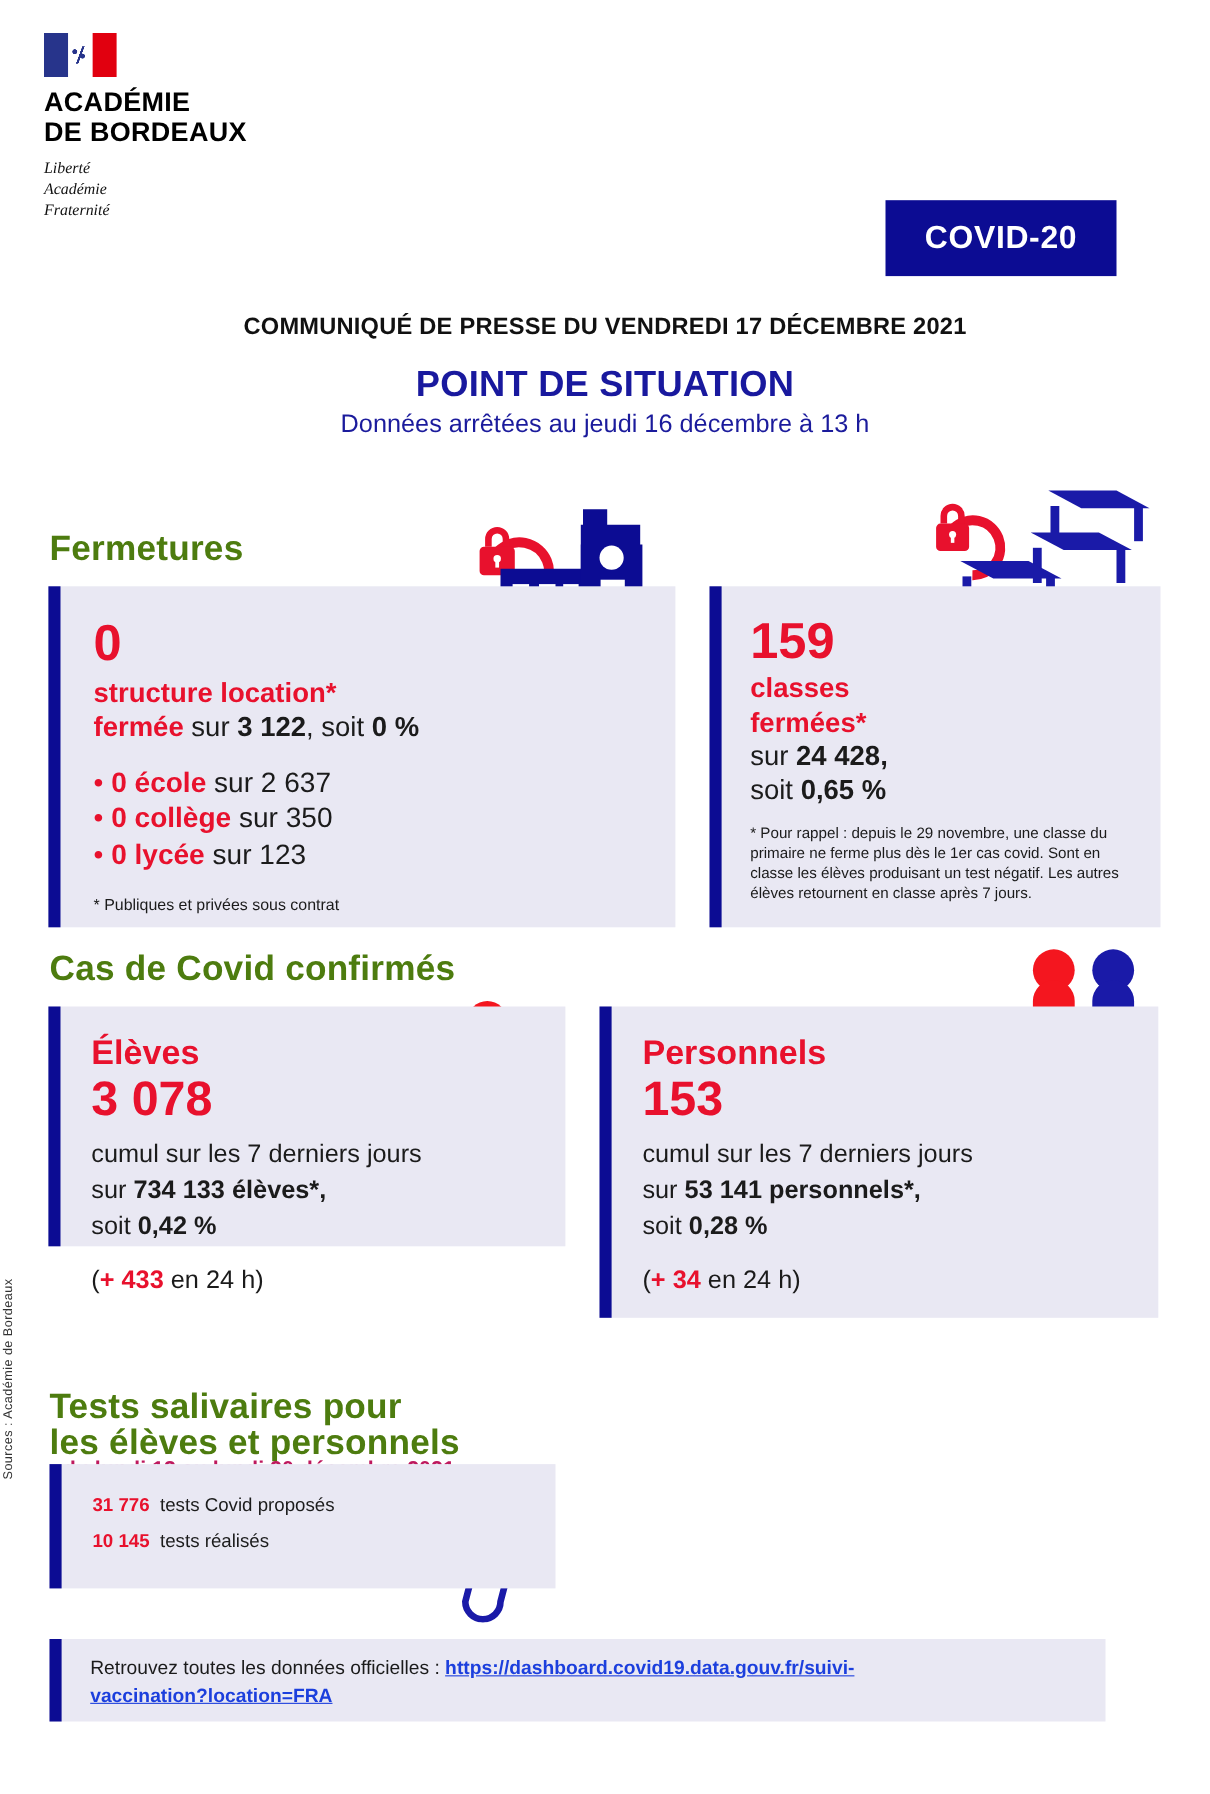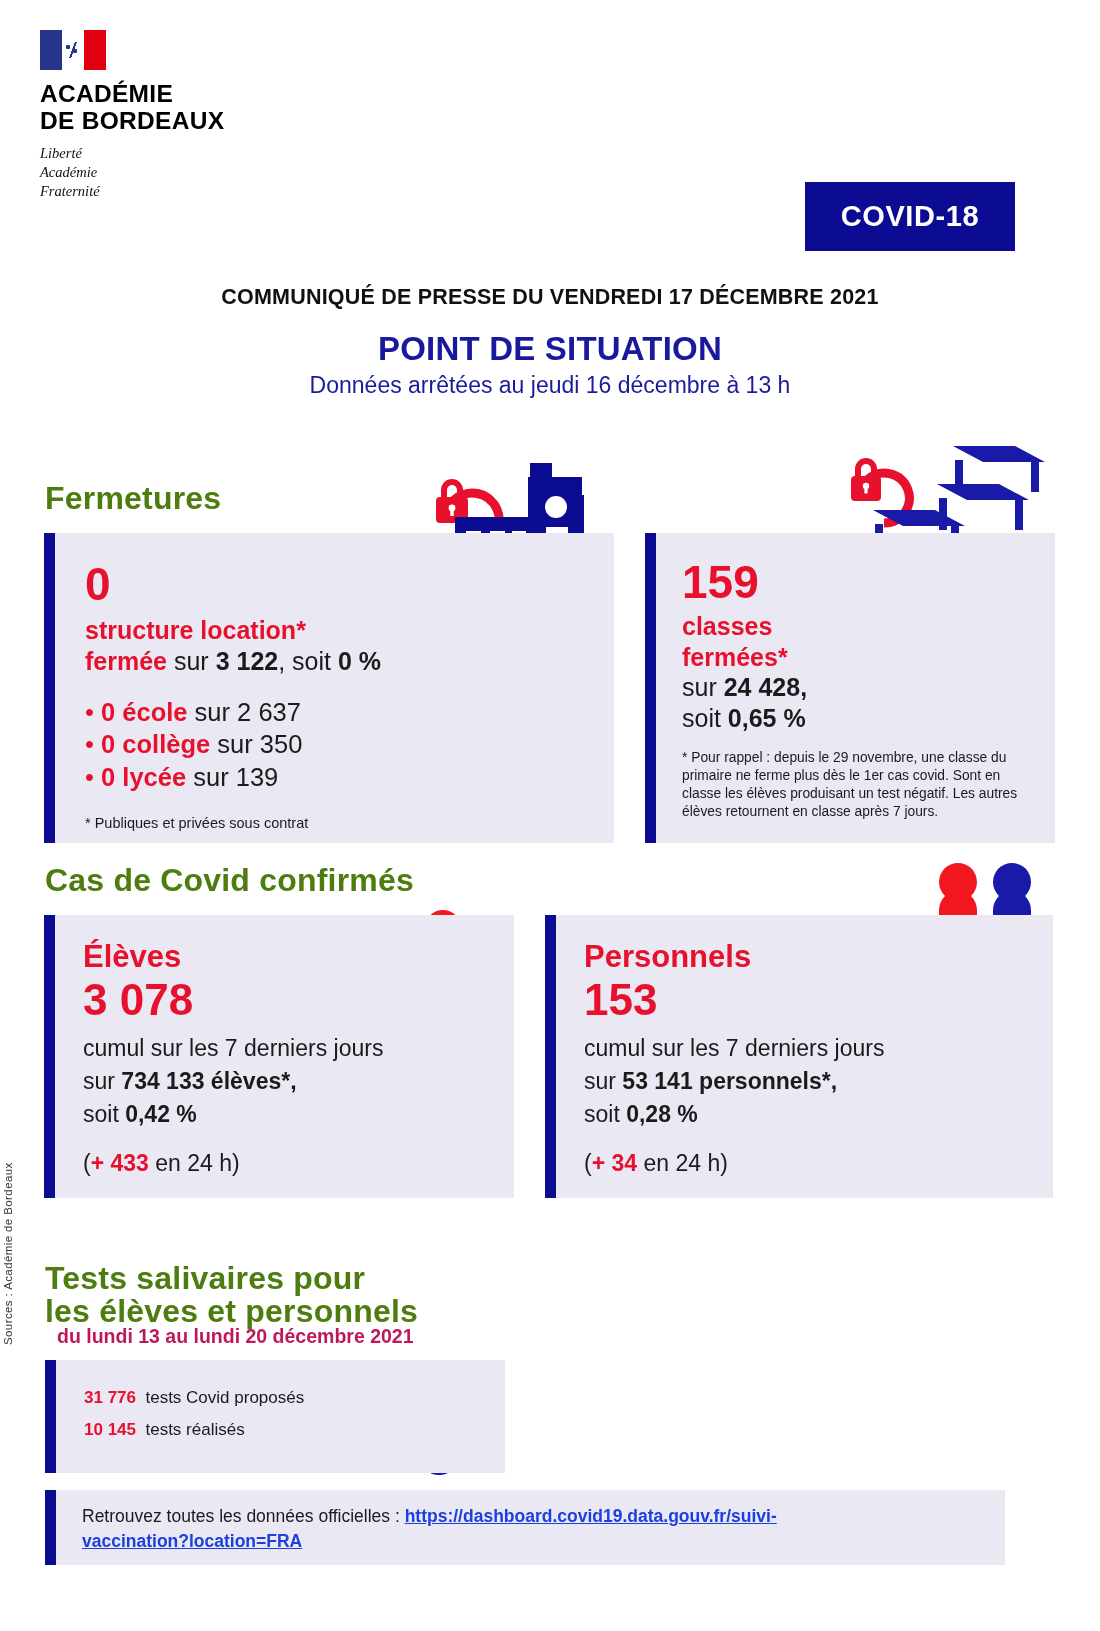--- a/index.html
+++ b/index.html
@@ -105,42 +105,42 @@
   .fs-bullets .bullet { color: #e8112d; }
   .fs-foot { margin-top: 22px; font-size: 14.5px; color: #1b1b1b; }
 
   #card-classes { left: 645px; top: 533px; width: 410px; height: 310px; }
   #card-classes .inner { padding: 26px 0 0 26px; }
   #cl-num { font-size: 46px; }
   .cl-line { font-size: 25px; line-height: 1.22; }
   .cl-note { margin-top: 16px; font-size: 13.8px; line-height: 1.3; color: #1b1b1b; width: 352px; }
 
   
-  #card-eleves { left: 44px; top: 915px; width: 470px; height: 283px; }
+  #card-eleves { left: 44px; top: 915px; width: 470px; height: 218px; }
   #card-eleves .inner { padding: 26px 0 0 28px; }
   #card-personnels { left: 545px; top: 915px; width: 508px; height: 283px; }
   #card-personnels .inner { padding: 26px 0 0 28px; }
   .cc-label { font-size: 31px; font-weight: bold; color: #e8112d; line-height: 1.05; }
   .cc-num { font-size: 44px; margin-top: 4px; }
   .cc-line { font-size: 23px; line-height: 1.45; }
   .cc-delta { font-size: 23px; margin-top: 18px; }
 
   .disclaimer {
     position: absolute; left: 45px; top: 1213px; width: 960px;
     font-size: 15.2px; line-height: 1.32; color: #1b1b1b;
   }
   .disclaimer .it { font-style: italic; }
 
   
   #tests-head { left: 45px; top: 1262px; line-height: 1.04; }
   #tests-dates {
     position: absolute; left: 45px; top: 1325px;
     font-size: 19.5px; font-weight: bold; color: #be185d; margin-left: 12px;
   }
-  #card-tests { left: 45px; top: 1360px; width: 460px; height: 113px; }
+  #card-tests { left: 45px; top: 1331px; width: 460px; height: 113px; }
   #card-tests .inner { padding: 22px 0 0 28px; }
   .test-row { font-size: 17px; line-height: 1.9; }
   .test-row .val { color: #e8112d; font-weight: bold; }
 
   #card-link { left: 45px; top: 1490px; width: 960px; height: 75px; }
   #card-link .inner { padding: 14px 0 0 26px; font-size: 17.5px; line-height: 1.45; }
   #card-link a, #card-link .url {
     color: #1c3fdd; font-weight: bold; text-decoration: underline;
   }
 
@@ -175,21 +175,21 @@
       <div>DE BORDEAUX</div>
     </div>
     <div class="devise">
       <div>Liberté</div>
       <div>Académie</div>
       <div>Fraternité</div>
     </div>
   </div>
 
   <div class="covid-badge">
-    <span>COVID-18</span>
+    <span>COVID-20</span>
   </div>
 
   <div class="press-line">COMMUNIQUÉ DE PRESSE DU VENDREDI 17 DÉCEMBRE 2021</div>
   <div class="main-title">POINT DE SITUATION</div>
   <div class="sub-title">Données arrêtées au jeudi 16 décembre à 13 h</div>
 
   <div class="section-head" style="left:45px; top:480px;">Fermetures</div>
 
   <svg class="icon" id="icon-school" width="230" height="135" viewBox="0 0 230 135">
     <path d="M53 46 a27 27 0 1 1 19 46" fill="none" stroke="#e8112d" stroke-width="9"></path>
@@ -247,21 +247,21 @@
           <span class="blk">sur 2 637</span>
         </div>
         <div>
           <span class="bullet">•</span>
           <span class="redb">0 collège</span>
           <span class="blk">sur 350</span>
         </div>
         <div>
           <span class="bullet">•</span>
           <span class="redb">0 lycée</span>
-          <span class="blk">sur 139</span>
+          <span class="blk">sur 123</span>
         </div>
       </div>
 
       <div class="fs-foot">* Publiques et privées sous contrat</div>
     </div>
   </div>
 
   <div class="card" id="card-classes">
     <div class="inner">
       <div class="big-num" id="cl-num">159</div>

